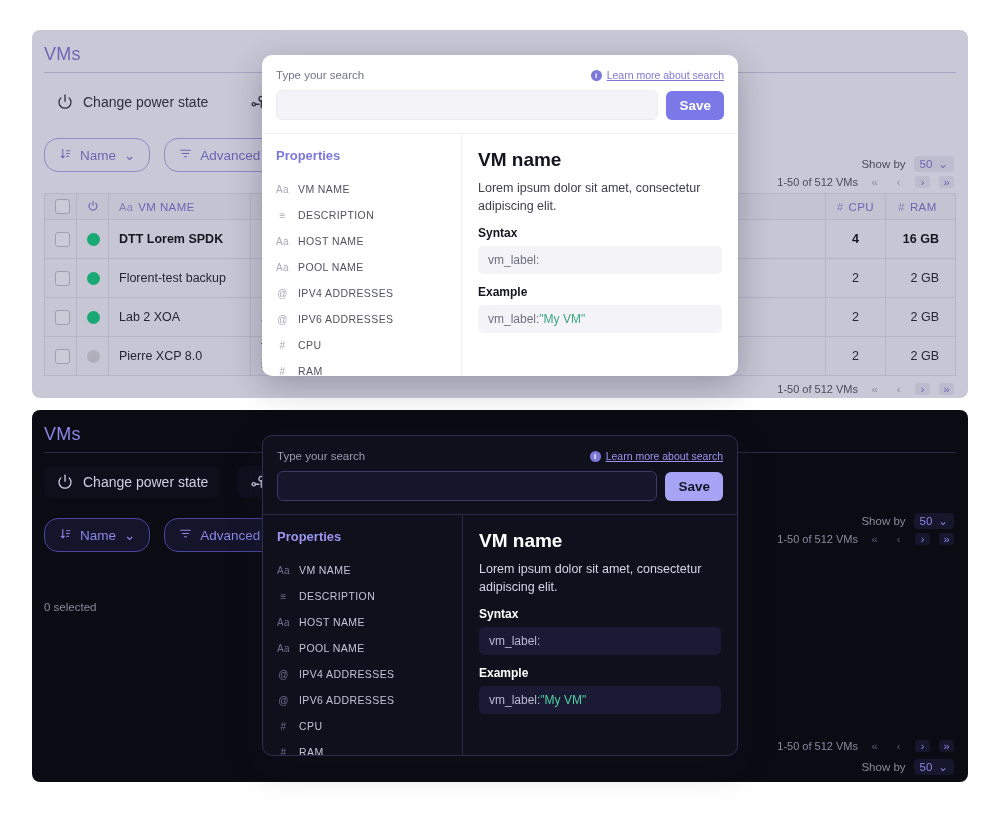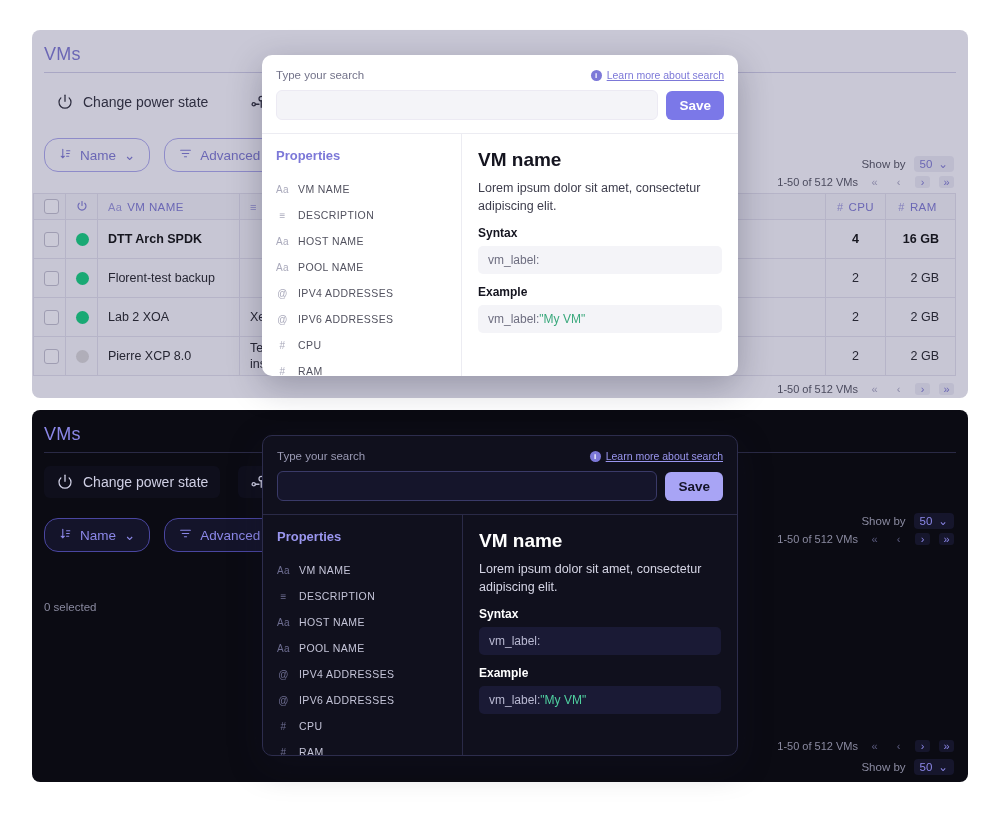--- a/index.html
+++ b/index.html
@@ -95,21 +95,21 @@
   .light .pager { color: #4b4b5e; }
   .dark  .pager { color: #8a8aa0; }
   .pg-btn { width: 15px; text-align: center; }
   .light .pg-btn { color: #8b89a8; }
   .dark  .pg-btn { color: #5c5c80; }
   .pg-btn.on { }
   .light .pg-btn.on { color: #6b67b5; background: #bdbcce; border-radius: 3px; }
   .dark  .pg-btn.on { color: #8b87e8; background: #16162c; border-radius: 3px; }
 
   
-  .tbl { position: absolute; left: 1px; right: 12px; }
+  .tbl { position: absolute; left: 12px; right: 12px; }
   .light .tbl { top: 163px; }
 
   table { width: 100%; border-collapse: collapse; table-layout: fixed; }
   th, td { padding: 0 10px; font-size: 12.5px; text-align: left; }
   .light th, .light td { border: 1px solid #b6b4c8; }
 
   thead th { height: 26px; font-weight: 400; letter-spacing: .4px; font-size: 11.5px; }
   .light thead th { color: #6b67b5; background: #c4c3d2; }
 
   tbody td { height: 39px; }
@@ -317,21 +317,21 @@
           </tr>
         </thead>
         <tbody>
           <tr class="first">
             <td>
                 <span class="cbx"></span>
               </td>
             <td>
                 <span class="dot on"></span>
               </td>
-            <td>DTT Arch SPDK</td>
+            <td>DTT Lorem SPDK</td>
             <td></td>
             <td>
               <div class="ip">:83cb:4401</div>
               <div class="ip">4:607e:f6bb:b59f:b61</div>
             </td>
             <td class="num">4</td>
             <td class="ram">16 GB</td>
           </tr>
           <tr>
             <td>

